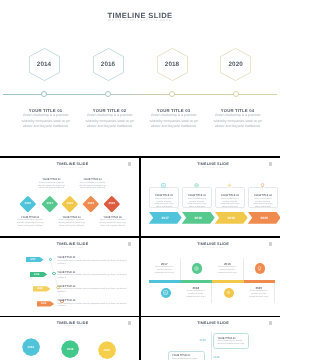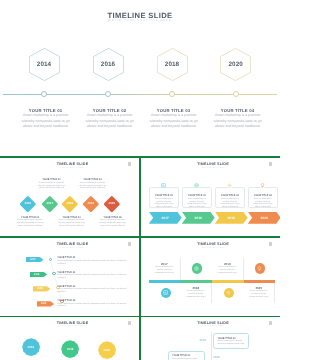--- a/index.html
+++ b/index.html
@@ -1,17 +1,17 @@
 <!DOCTYPE html>
 <html><head>
 <meta charset="utf-8">
 <style>
   html,body{margin:0;padding:0;background:#fff;}
   body{width:280px;height:360px;overflow:hidden;font-family:"Liberation Sans",sans-serif;-webkit-font-smoothing:antialiased;text-rendering:geometricPrecision;}
-  .page{position:relative;width:280px;height:360px;background:#15803d;padding-left:39px;}
+  .page{position:relative;width:280px;height:360px;background:#000000;padding-left:39px;}
   .slide{position:absolute;background:#fff;overflow:hidden;}
   .logo{position:absolute;width:3px;height:3.6px;opacity:.42;}
   .logo i{position:absolute;background:#8e8e96;border-radius:.4px;}
 
   
   .ttl{position:absolute;text-align:center;color:#515a68;font-weight:700;}
   .sub{position:absolute;text-align:center;color:#c6cad0;}
   .cap{position:absolute;}
   .cap .t{font-weight:700;color:#5b6472;text-align:center;}
   .cap .b{color:#a9aeb6;text-align:center;}

